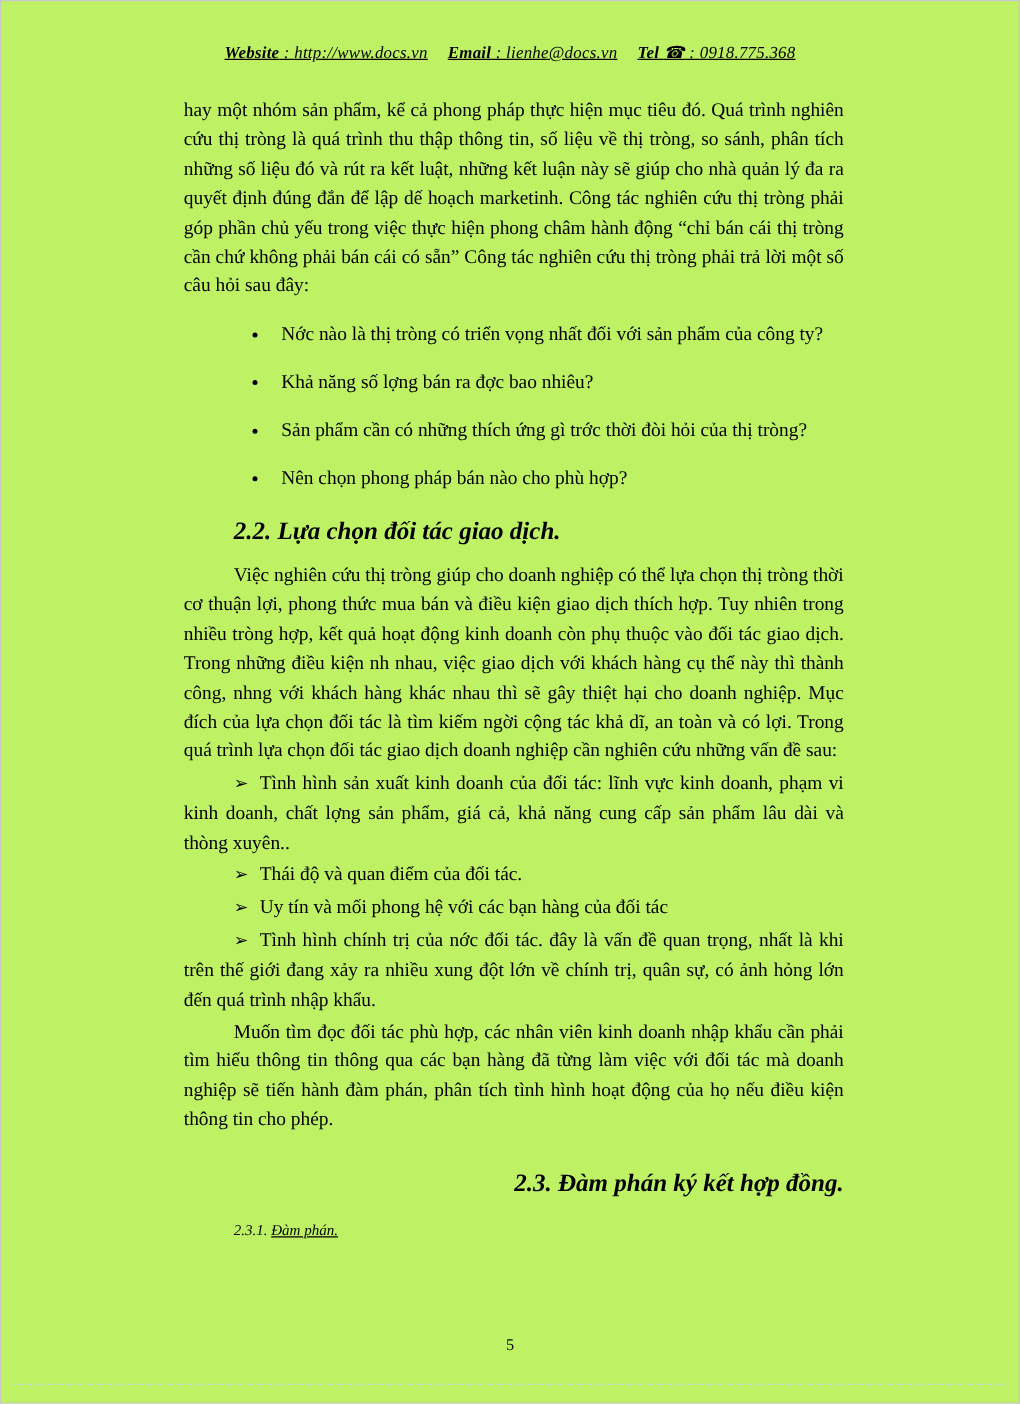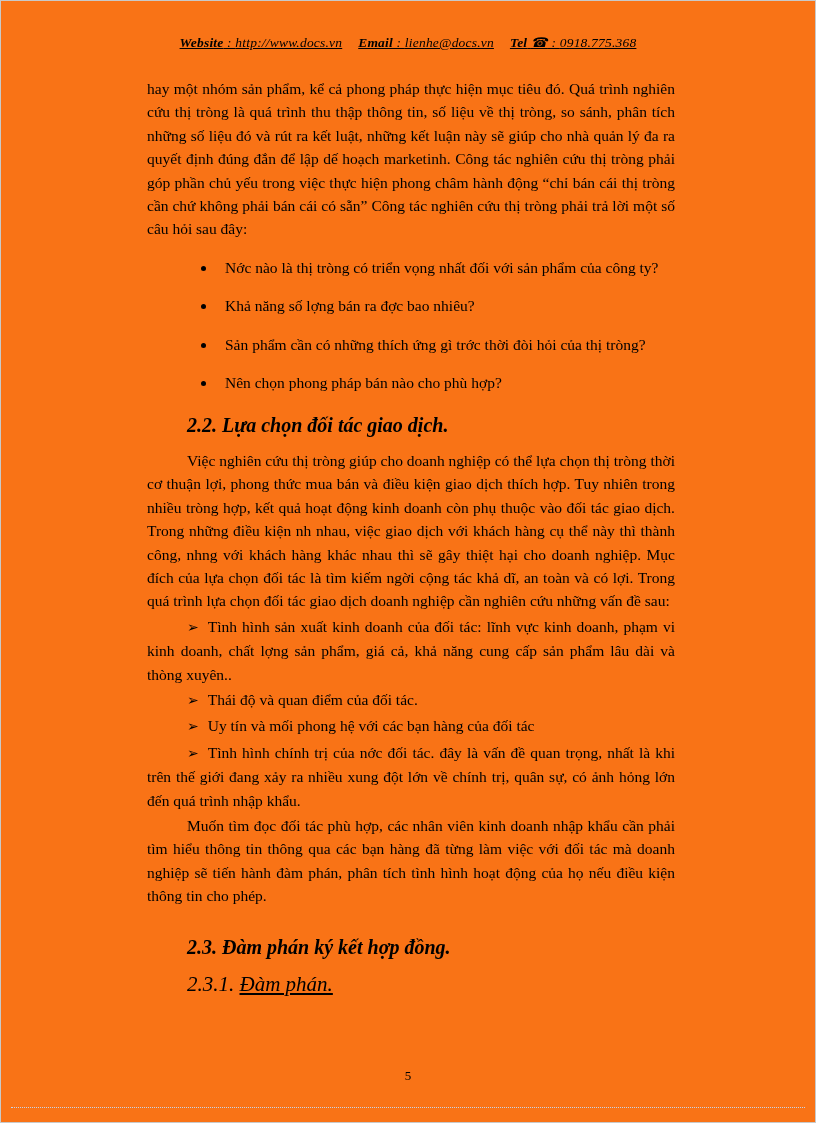--- a/index.html
+++ b/index.html
@@ -4,21 +4,21 @@
 <style>
   * { margin: 0; padding: 0; box-sizing: border-box; }
   html, body { background: #ffffff; }
   body { font-family: "Liberation Serif", "DejaVu Serif", serif; color: #000; }
 
   .page {
     position: relative;
     width: 816px;
     height: 1123px;
     margin: 0 auto;
-    background: #f97316;
+    background: #bef264;
     border: 1px solid #c9c9c9;
     overflow: hidden;
   }
 
   
   .doc-header {
     padding-top: 32px;
     text-align: center;
   }
   .hdr {
@@ -52,34 +52,34 @@
     padding-left: 8px;
   }
 
   .h-bold-italic {
     font-size: 20px;
     font-weight: bold;
     font-style: italic;
     margin: 20px 0 11px 40px;
     text-align: left;
   }
-  .h-23 { margin-top: 28px; margin-bottom: 14px; }
+  .h-23 { margin-top: 28px; margin-bottom: 14px; text-align: right; }
 
   .para.arrow { text-indent: 40px; margin: 2px 0; }
   .arrow-marker {
     display: inline-block;
     text-indent: 0;
     margin-right: 9px;
     font-family: "DejaVu Sans", sans-serif;
     font-size: 14px;
   }
 
   .h-231 {
     margin: 12px 0 0 40px;
-    font-size: 21px;
+    font-size: 12px;
     font-style: italic;
     text-align: left;
   }
   .h-231 .u { text-decoration: underline; }
 
   
   .page-number {
     position: absolute;
     bottom: 38px;
     left: 0;

